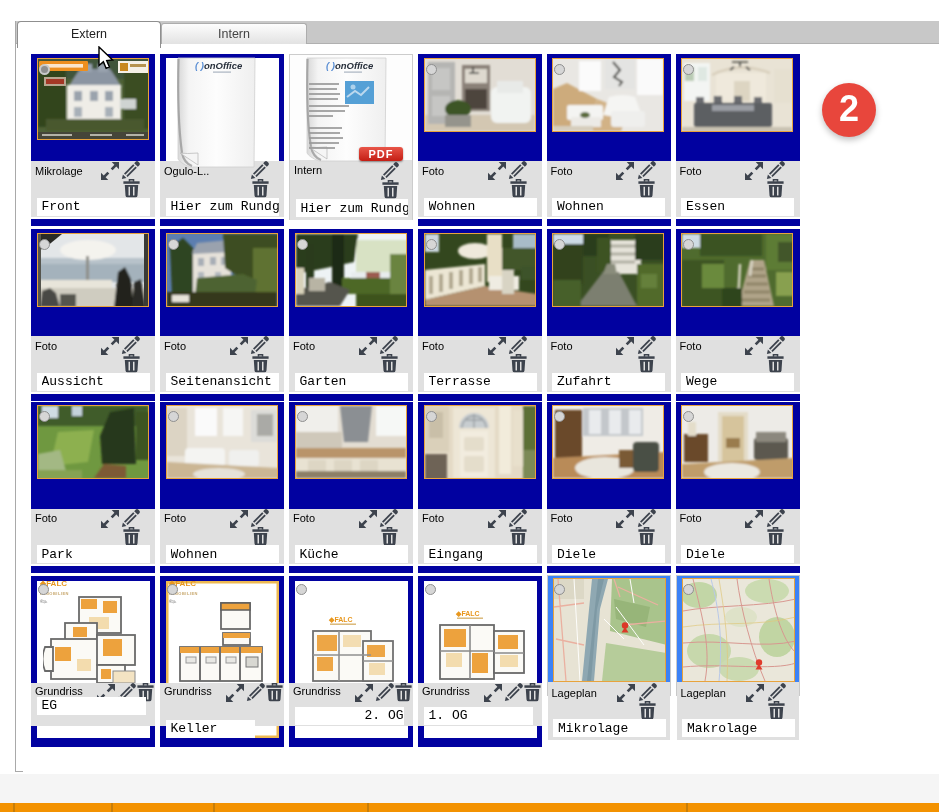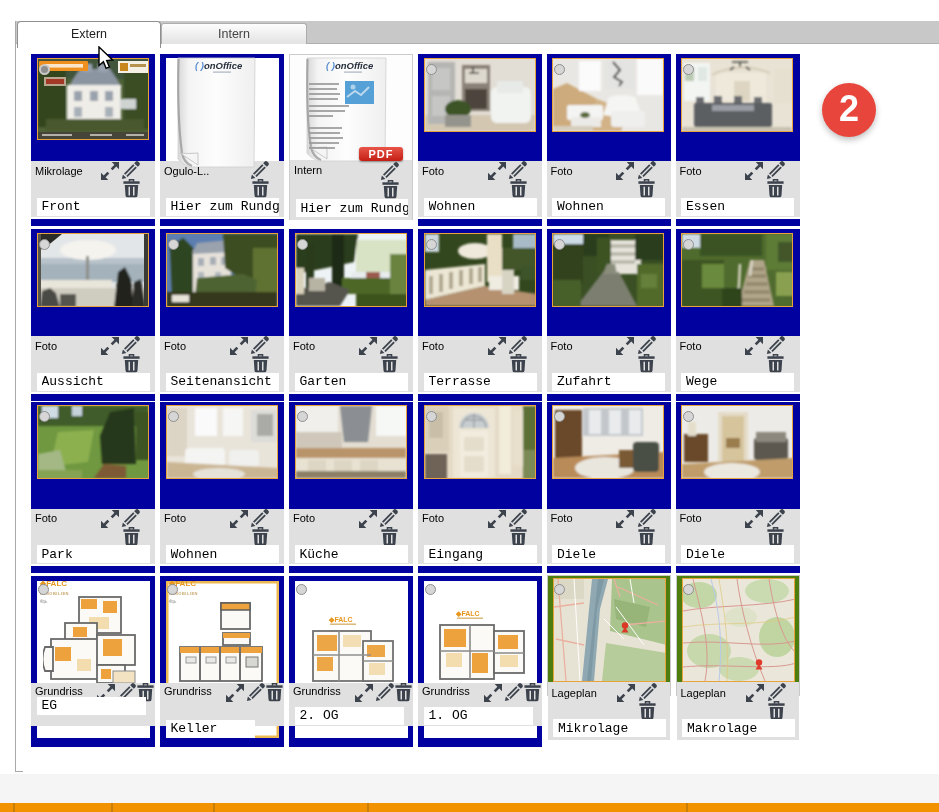--- a/index.html
+++ b/index.html
@@ -20,21 +20,21 @@
 .docwrap{position:absolute;left:8px;top:3px;z-index:1}
 .docwrap2{position:absolute;left:7px;top:2px;z-index:1}
 .cardC{background:#fdfdfd;border:1px solid #ccc;height:165.5px}
 .cardC .gs{position:absolute;left:0;top:105px;width:122px;height:59.5px;background:#e0e0e0}
 .cardC .lab{top:109px}
 .cardC .inp{top:144px;width:112px}
 .cardD{background:#0101a0}
 .cardD .plint{position:absolute;left:5.5px;top:5.5px;width:113px;height:156.5px;background:#fff;z-index:1}
 .plansvg{position:absolute;left:6px;top:14px}
 .cardD .lab{z-index:2}
-.cardE{background:#4d7c0f;border:1px solid #c9c9c9;height:121px}
+.cardE{background:#3b82f6;border:1px solid #c9c9c9;height:121px}
 .cardE .mapimg{position:absolute;left:5px;top:2.5px;border:1px solid #e8a33d}
 </style></head>
 <body>
 
 <svg width="0" height="0" style="position:absolute">
 <defs>
 <filter id="b1" x="-20%" y="-20%" width="140%" height="140%">
         <feGaussianBlur stdDeviation="0.7"></feGaussianBlur>
       </filter>
 <filter id="b2" x="-20%" y="-20%" width="140%" height="140%">
@@ -875,21 +875,21 @@
 <svg class="ic" style="left:66px;top:108px" width="18" height="18" viewBox="0 0 18 18">
         <use href="#i-exp"></use>
       </svg>
       <svg class="ic" style="left:86px;top:107px" width="19" height="19" viewBox="0 0 19 19">
         <use href="#i-pen"></use>
       </svg>
       <svg class="ic" style="left:106px;top:107.5px" width="17" height="19" viewBox="0 0 17 19">
         <use href="#i-trash"></use>
       </svg>
 
-<input class="inp" style="top: 131px; width: 109px;" value="2. OG" readonly="">
+<input class="inp" style="top: 131px; width: 109px; text-align: right;" value="2. OG" readonly="">
 </div>
 
 <div class="card cardD" style="left:418px;top:575.5px">
 
 <div class="plint" style="">
         <svg width="100" height="100" viewBox="0 0 100 100" style="display:block" class="plansvg">
           <text x="26" y="20.5" font-size="7" font-weight="bold" fill="#e8971e" font-family="Liberation Sans,sans-serif">◆FALC</text>
           <rect x="27" y="22.5" width="26" height="1.4" fill="#d8b470"></rect>
           <g filter="url(#b1)">
             <rect x="10" y="30" width="54" height="54" stroke="#6a6a6a" stroke-width="1.8" fill="#fbfaf6"></rect>

